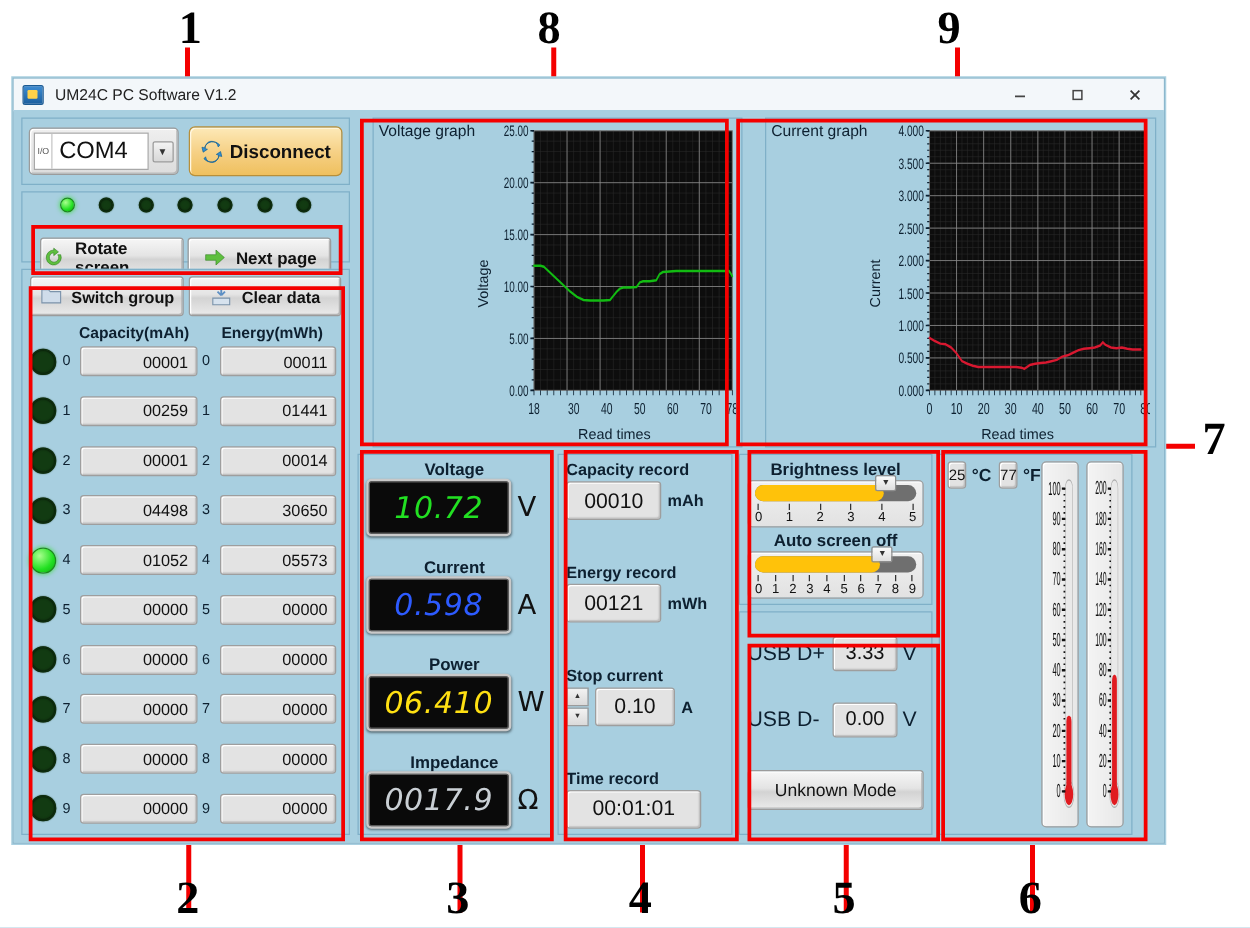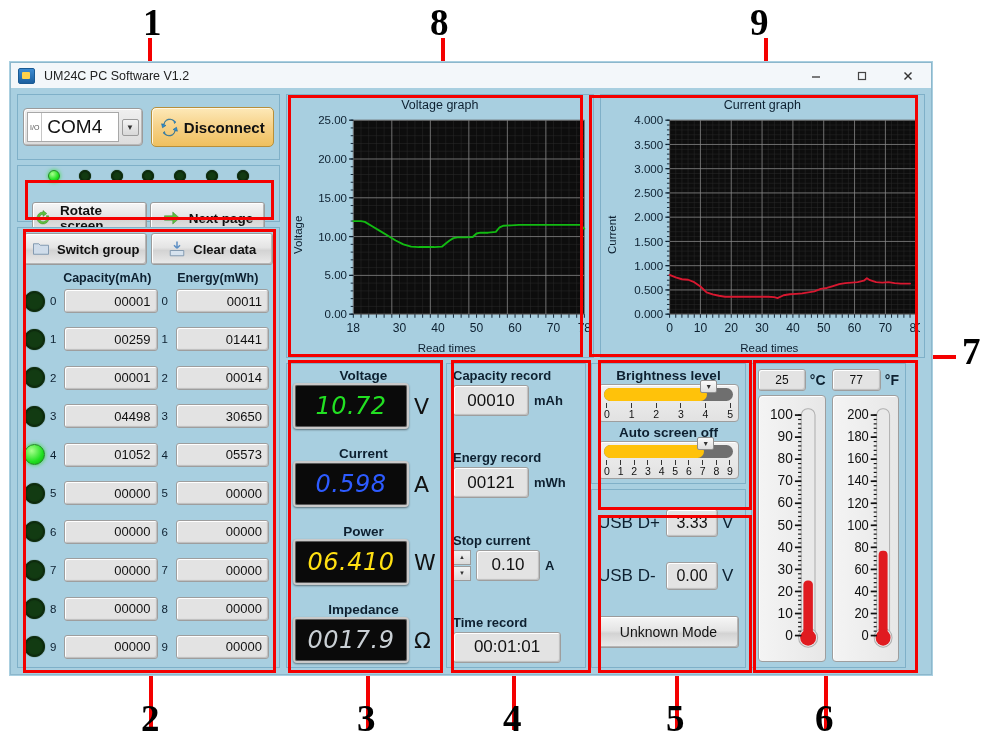--- a/index.html
+++ b/index.html
@@ -70,21 +70,21 @@
     background:#0a0a0a;border:2px solid #c9c9c9;border-radius:4px;
     box-shadow:inset 0 0 0 1px #5a5a5a,0 1px 2px rgba(0,0,0,.45);
     display:flex;align-items:center;justify-content:center;
     font-family:"DejaVu Sans", sans-serif;
   }
   .lbl{font-size:13.5px;font-weight:bold;color:#0d2030;text-align:center;}
 
   
   #left-col{width:263px;flex:0 0 auto;display:flex;flex-direction:column;gap:5px;}
 
-  #conn-box{height:66px;padding:5px;display:flex;gap:8px;align-items:center;}
+  #conn-box{height:54px;padding:5px;display:flex;gap:8px;align-items:center;}
   #com-select{
     width:120px;height:38px;background:linear-gradient(180deg,#efefef,#dcdcdc);
     border:1px solid #9b9b9b;border-radius:4px;
     box-shadow:inset 1px 1px 0 #fff,inset -1px -1px 0 #b9b9b9;
     display:flex;align-items:center;padding:3px;box-sizing:border-box;cursor:pointer;
   }
   #com-inner{
     flex:1;height:100%;background:#fff;border:1px solid #a8a8a8;display:flex;align-items:center;
     box-sizing:border-box;
   }
@@ -122,21 +122,21 @@
   #data-rows{flex:1;display:flex;flex-direction:column;justify-content:space-between;}
   .data-row{display:flex;align-items:center;height:28px;}
   .data-row .led{margin-right:5px;width:19px;height:19px;border-radius:50%;}
   .idx{font-size:11.5px;color:#0d2030;width:14px;text-align:left;}
   .data-row .field{flex:1;height:24px;margin-right:4px;text-align:center;}
 
   
   #right-col{flex:1;display:flex;flex-direction:column;gap:5px;min-width:0;}
   #graphs-row{height:264px;display:flex;gap:6px;}
   .graph-box{background:#a8cfe0;border:1px solid #7fb0c8;box-sizing:border-box;
-             display:flex;flex-direction:column;padding:3px 4px 2px;}
+             display:flex;flex-direction:row;padding:3px 4px 2px;margin-left:12px;}
   .graph-title{text-align:center;font-size:12.5px;color:#0d2030;height:16px;}
   .graph-body{flex:1;display:flex;min-height:0;}
   .y-label{writing-mode:vertical-rl;transform:rotate(180deg);font-size:11.5px;color:#0d2030;
            display:flex;align-items:center;justify-content:center;width:14px;}
   .graph-plot-wrap{flex:1;display:flex;flex-direction:column;min-width:0;}
   .graph-svg{flex:1;width:100%;display:block;}
   .x-label{text-align:center;font-size:11.5px;color:#0d2030;height:14px;line-height:14px;}
 
   #bottom-row{flex:1;display:flex;gap:5px;min-height:0;}
 
@@ -174,21 +174,21 @@
   .tick{display:flex;flex-direction:column;align-items:center;font-size:10.5px;color:#111;}
   .tick i{display:block;width:1px;height:5px;background:#333;margin-bottom:0px;}
   #usb-box{flex:1;padding:6px;display:flex;flex-direction:column;justify-content:space-around;}
   .usb-line{display:flex;align-items:center;gap:4px;}
   .usb-name{font-size:17px;color:#0d2030;width:64px;}
   .usb-line .field{width:52px;height:28px;font-size:16px;justify-content:center;padding-right:0;}
   .usb-unit{font-size:17px;color:#0d2030;}
   #mode-btn{height:30px;font-size:14px;font-weight:normal;}
 
   
-  #temp-box{width:155px;flex:0 0 auto;padding:5px 6px;display:flex;flex-direction:column;}
+  #temp-box{width:155px;flex:0 0 auto;padding:5px 6px;display:flex;}
   #temp-head{display:flex;gap:6px;height:22px;margin-bottom:4px;}
   .temp-head-cell{flex:1;display:flex;align-items:center;gap:4px;}
   .temp-head-cell .field{flex:1;height:22px;font-size:12px;justify-content:center;padding-right:0;}
   .temp-unit{font-size:14px;font-weight:bold;color:#0d2030;}
   #temp-gauges{flex:1;display:flex;gap:6px;}
   .thermo{flex:1;background:linear-gradient(90deg,#f4f4f4,#e7e7e7);border:1px solid #9e9e9e;
           border-radius:4px;box-shadow:inset 1px 1px 0 #fff;position:relative;}
   .thermo svg{width:100%;height:100%;display:block;}
 
   

